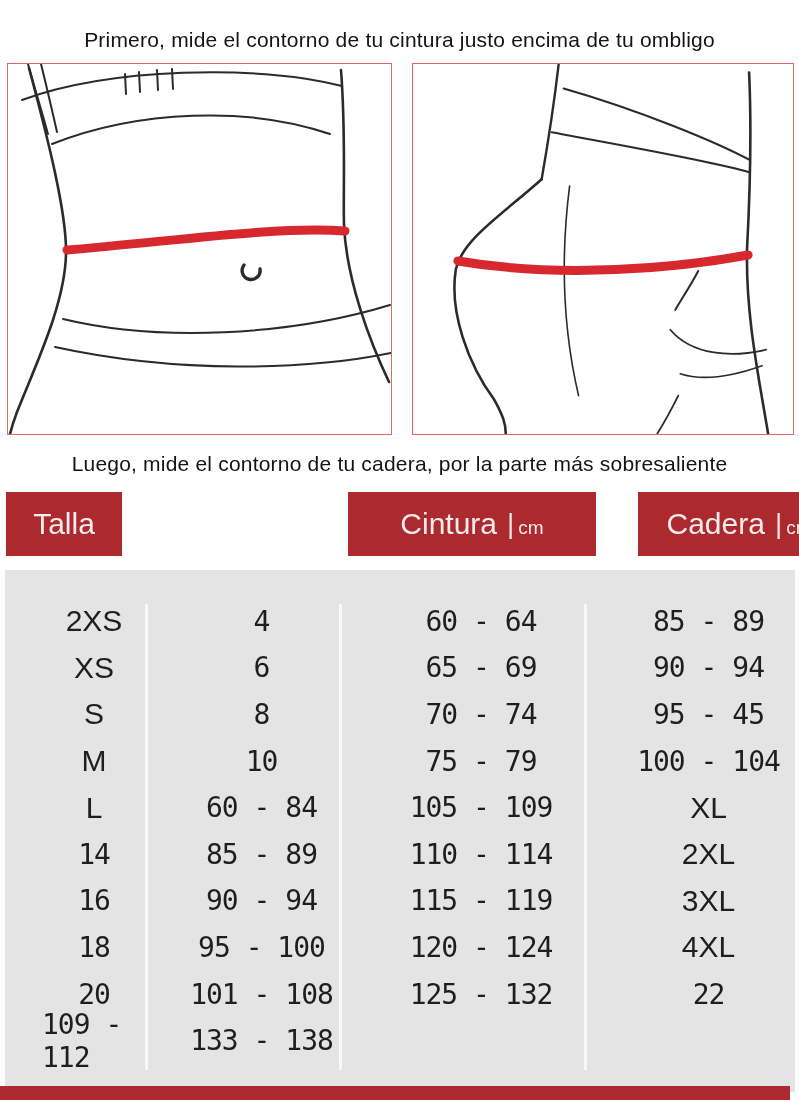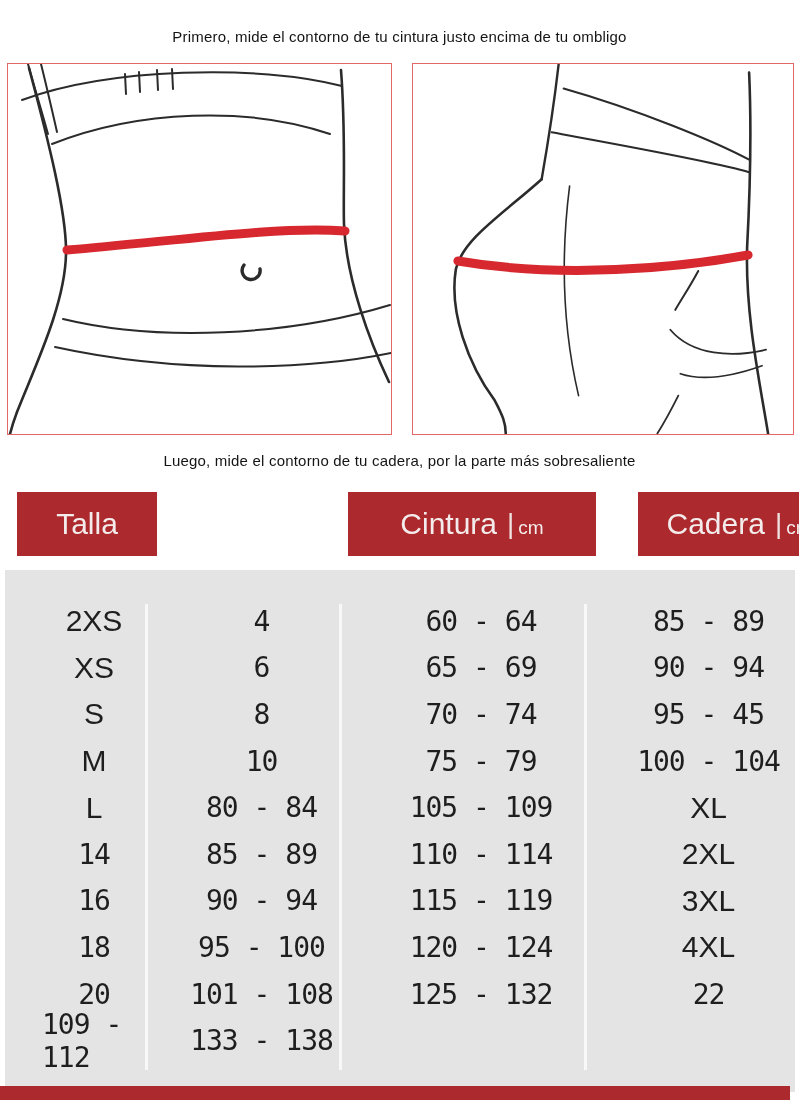--- a/index.html
+++ b/index.html
@@ -6,21 +6,21 @@
   .page{
     position:relative;
     width:799px;height:1100px;
     background:#ffffff;
     font-family:"Liberation Sans", sans-serif;
     overflow:hidden;
   }
   .instruction{
     position:absolute;left:0;width:799px;
     text-align:center;
-    font-size:15px;
+    font-size:21px;
     font-weight:500;
     color:#141414;
     letter-spacing:.2px;
   }
   .instruction.first{top:28px;}
   .instruction.second{top:452px;}
   .figure-box{
     position:absolute;top:63px;
     height:372px;
     border:1px solid #e26868;
@@ -39,21 +39,21 @@
     font-size:30px;
     box-sizing:border-box;
     white-space:nowrap;
   }
   .thead-cell .hdr-sep{
     font-size:28px;font-weight:300;margin:0 4px 0 10px;opacity:.95;
   }
   .thead-cell .hdr-unit{
     font-size:19px;align-self:center;padding-top:8px;
   }
-  .th-talla{left:17px;width:140px;}
+  .th-talla{left:6px;width:116px;}
   .th-pantalon{left:155px;width:178px;}
   .th-cintura{left:348px;width:248px;}
   .th-cadera{left:590px;width:202px;margin-left:48px;}
 
   .tbody{
     position:absolute;left:5px;top:570px;
     width:790px;height:522px;
     background:#e4e4e4;
   }
   .v-divider{
@@ -184,21 +184,21 @@
   <div class="cell num">8</div>
   <div class="cell num">70 - 74</div>
   <div class="cell num">95 - 45</div>
 
   <div class="cell talla">M</div>
   <div class="cell num">10</div>
   <div class="cell num">75 - 79</div>
   <div class="cell num">100 - 104</div>
 
   <div class="cell talla">L</div>
-  <div class="cell num">80 - 84</div>
+  <div class="cell num">60 - 84</div>
   <div class="cell num">105 - 109</div>
 
   <div class="cell talla">XL</div>
   <div class="cell num">14</div>
   <div class="cell num">85 - 89</div>
   <div class="cell num">110 - 114</div>
 
   <div class="cell talla">2XL</div>
   <div class="cell num">16</div>
   <div class="cell num">90 - 94</div>

